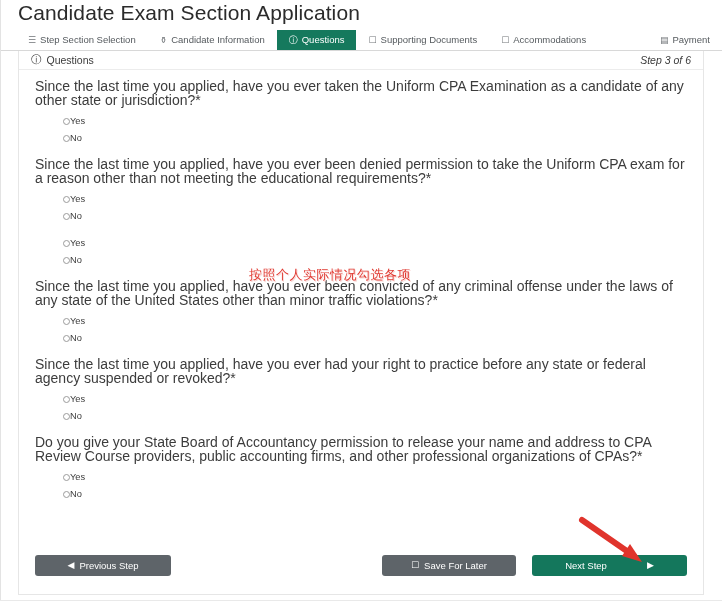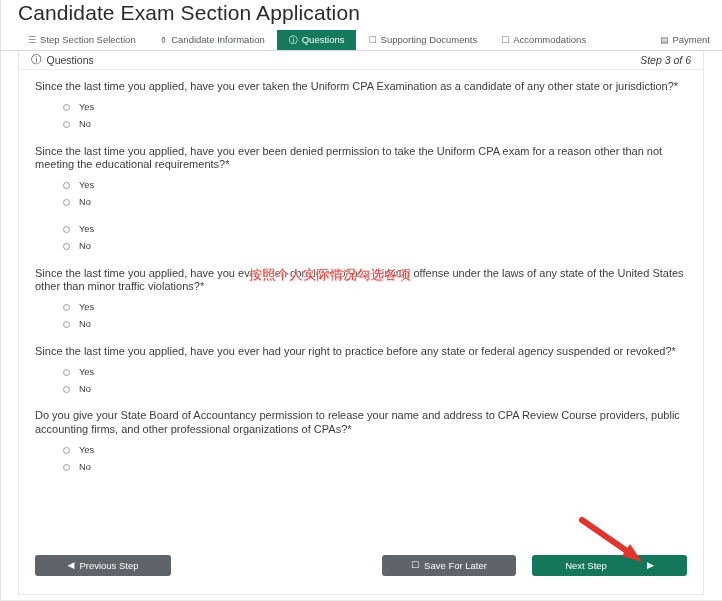--- a/index.html
+++ b/index.html
@@ -101,31 +101,30 @@
   .intro {
     font-size: 9.3px;
     color: #3c3c3c;
     margin: 2px 0 14px 0;
     line-height: 13px;
   }
 
   
   .qblock { margin-bottom: 13px; }
   .qtext {
-    font-size: 11px;
+    font-size: 14px;
     color: #3c3c3c;
     line-height: 13.5px;
     margin-bottom: 7px;
     max-width: 672px;
   }
 
   .opt {
     display: flex;
     align-items: center;
-    gap: 9px;
     margin: 0 0 3px 28px;
     height: 14px;
     cursor: pointer;
   }
   .radio {
     width: 7px;
     height: 7px;
     border: 1px solid #9b9b9b;
     border-radius: 50%;
     background: #ffffff;

